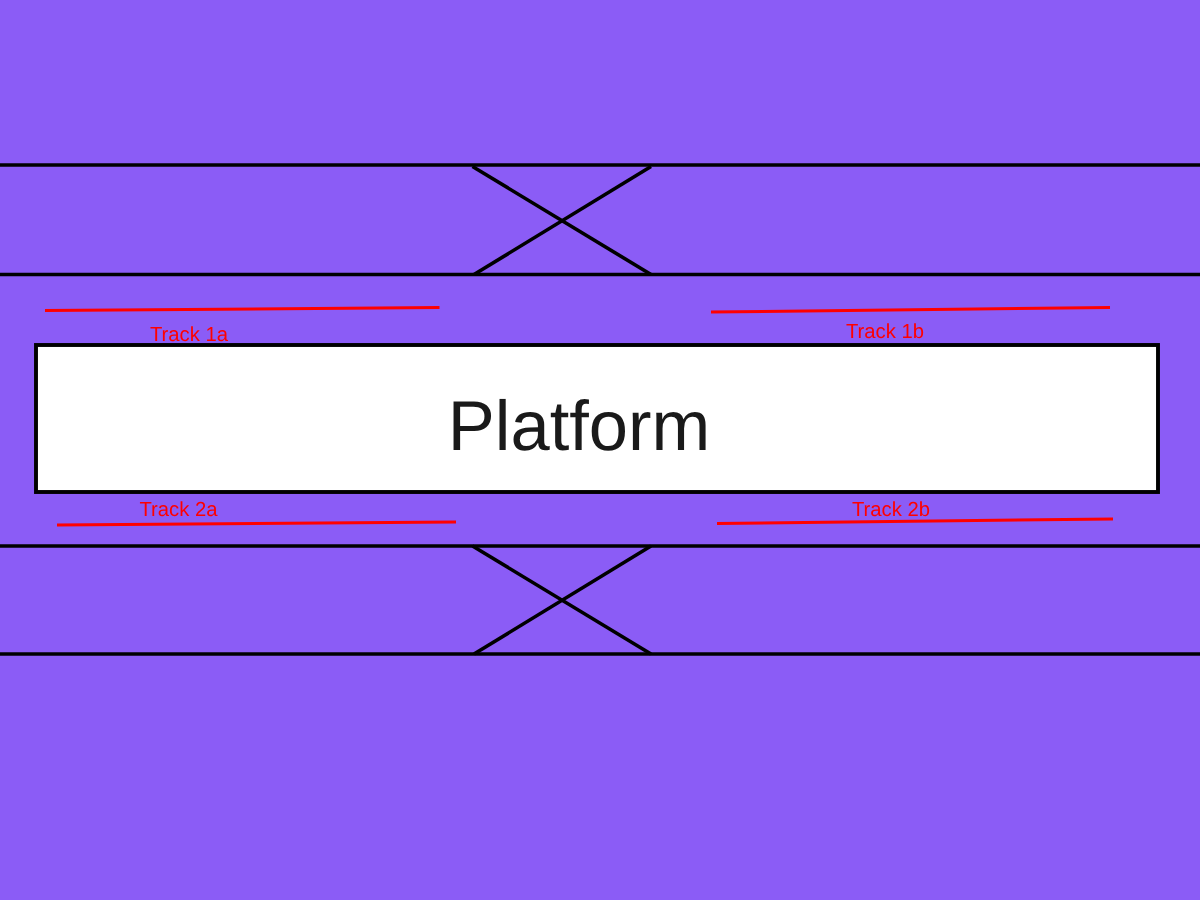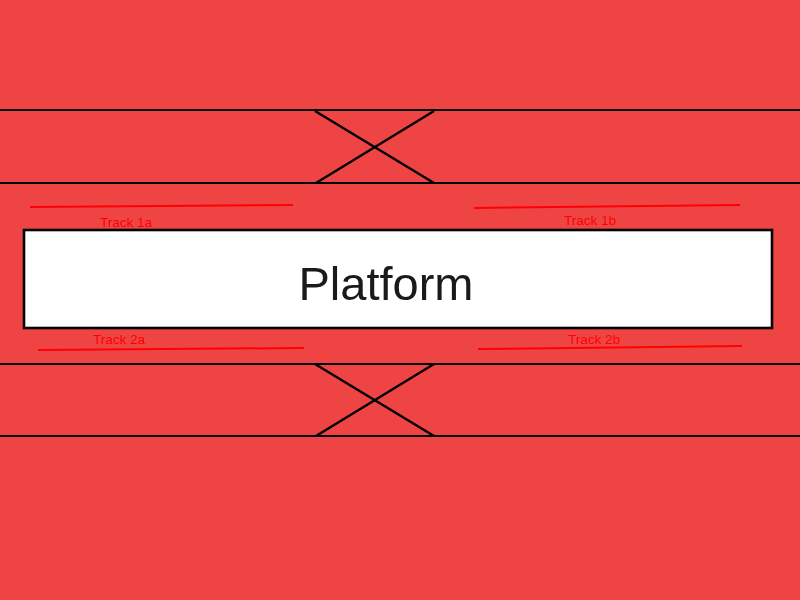--- a/index.html
+++ b/index.html
@@ -8,21 +8,21 @@
     padding: 0;
     background: #ffffff;
   }
   body {
     font-family: "Liberation Sans", sans-serif;
   }
   #canvas {
     position: relative;
     width: 800px;
     height: 600px;
-    background: #ef4444;
+    background: #8b5cf6;
     overflow: hidden;
   }
   #diagram-svg {
     position: absolute;
     left: 0;
     top: 0;
     width: 800px;
     height: 600px;
     display: block;
   }

